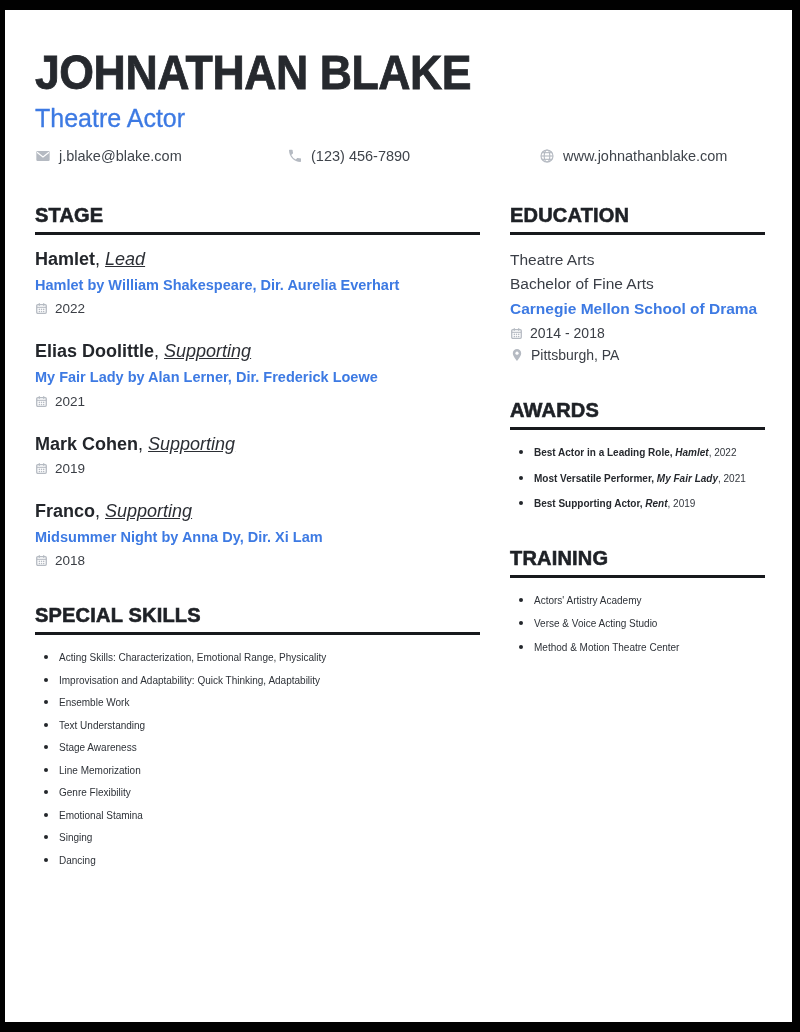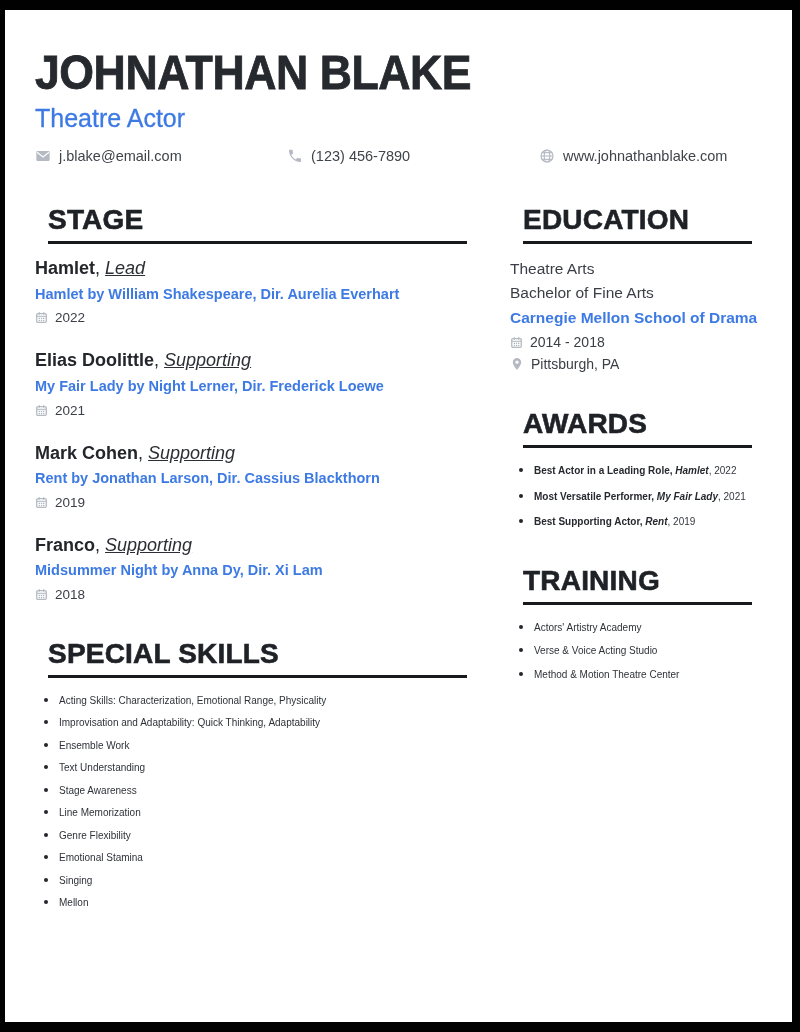--- a/index.html
+++ b/index.html
@@ -54,23 +54,23 @@
   .ic-pin{width:14px;height:14px;}
   
   .columns{
     display:grid;
     grid-template-columns:445px 255px;
     column-gap:30px;
     margin-top:40px;
   }
   
   h2{
-    margin:0 13px 13px;
+    margin:0 0 13px;
     padding-bottom:5px;
-    font-size:28px;
+    font-size:20px;
     font-weight:800;
     letter-spacing:0.2px;
     color:var(--heading-dark);
     -webkit-text-stroke:0.6px var(--heading-dark);
     border-bottom:3px solid var(--rule-black);
   }
   .section{margin-bottom:36px;}
   
   .entry{margin-bottom:24px;}
   .entry-title{font-size:18px;color:#23262B;line-height:1.25;}
@@ -151,21 +151,21 @@
 <div class="page">
 
   <header>
     <h1 class="name">JOHNATHAN BLAKE</h1>
     <div class="job-title">Theatre Actor</div>
     <div class="contacts">
       <div class="contact-item">
         <svg class="ic">
             <use href="#i-mail"></use>
           </svg>
-        <span>j.blake@email.com</span>
+        <span>j.blake@blake.com</span>
       </div>
       <div class="contact-item">
         <svg class="ic">
             <use href="#i-phone"></use>
           </svg>
         <span>(123) 456-7890</span>
       </div>
       <div class="contact-item">
         <svg class="ic">
             <use href="#i-globe"></use>
@@ -188,33 +188,32 @@
           <div class="meta-row">
             <svg class="ic ic-cal">
                 <use href="#i-cal"></use>
               </svg>
             <span>2022</span>
           </div>
         </article>
 
         <article class="entry">
           <div class="entry-title"><span class="role">Elias Doolittle</span><span>, </span><span class="billing">Supporting</span></div>
-          <div class="credit">My Fair Lady by Night Lerner, Dir. Frederick Loewe</div>
+          <div class="credit">My Fair Lady by Alan Lerner, Dir. Frederick Loewe</div>
           <div class="meta-row">
             <svg class="ic ic-cal">
                 <use href="#i-cal"></use>
               </svg>
             <span>2021</span>
           </div>
         </article>
 
 
         <article class="entry">
           <div class="entry-title"><span class="role">Mark Cohen</span><span>, </span><span class="billing">Supporting</span></div>
-          <div class="credit">Rent by Jonathan Larson, Dir. Cassius Blackthorn</div>
           <div class="meta-row">
             <svg class="ic ic-cal">
                 <use href="#i-cal"></use>
               </svg>
             <span>2019</span>
           </div>
         </article>
 
         <article class="entry">
           <div class="entry-title"><span class="role">Franco</span><span>, </span><span class="billing">Supporting</span></div>
@@ -233,21 +232,21 @@
         <ul class="skills-list">
           <li>Acting Skills: Characterization, Emotional Range, Physicality</li>
           <li>Improvisation and Adaptability: Quick Thinking, Adaptability</li>
           <li>Ensemble Work</li>
           <li>Text Understanding</li>
           <li>Stage Awareness</li>
           <li>Line Memorization</li>
           <li>Genre Flexibility</li>
           <li>Emotional Stamina</li>
           <li>Singing</li>
-          <li>Mellon</li>
+          <li>Dancing</li>
         </ul>
       </section>
     </div>
 
     <div class="col-right">
 
       <section class="section">
         <h2>EDUCATION</h2>
         <div class="edu-line">Theatre Arts</div>
         <div class="edu-line">Bachelor of Fine Arts</div>

